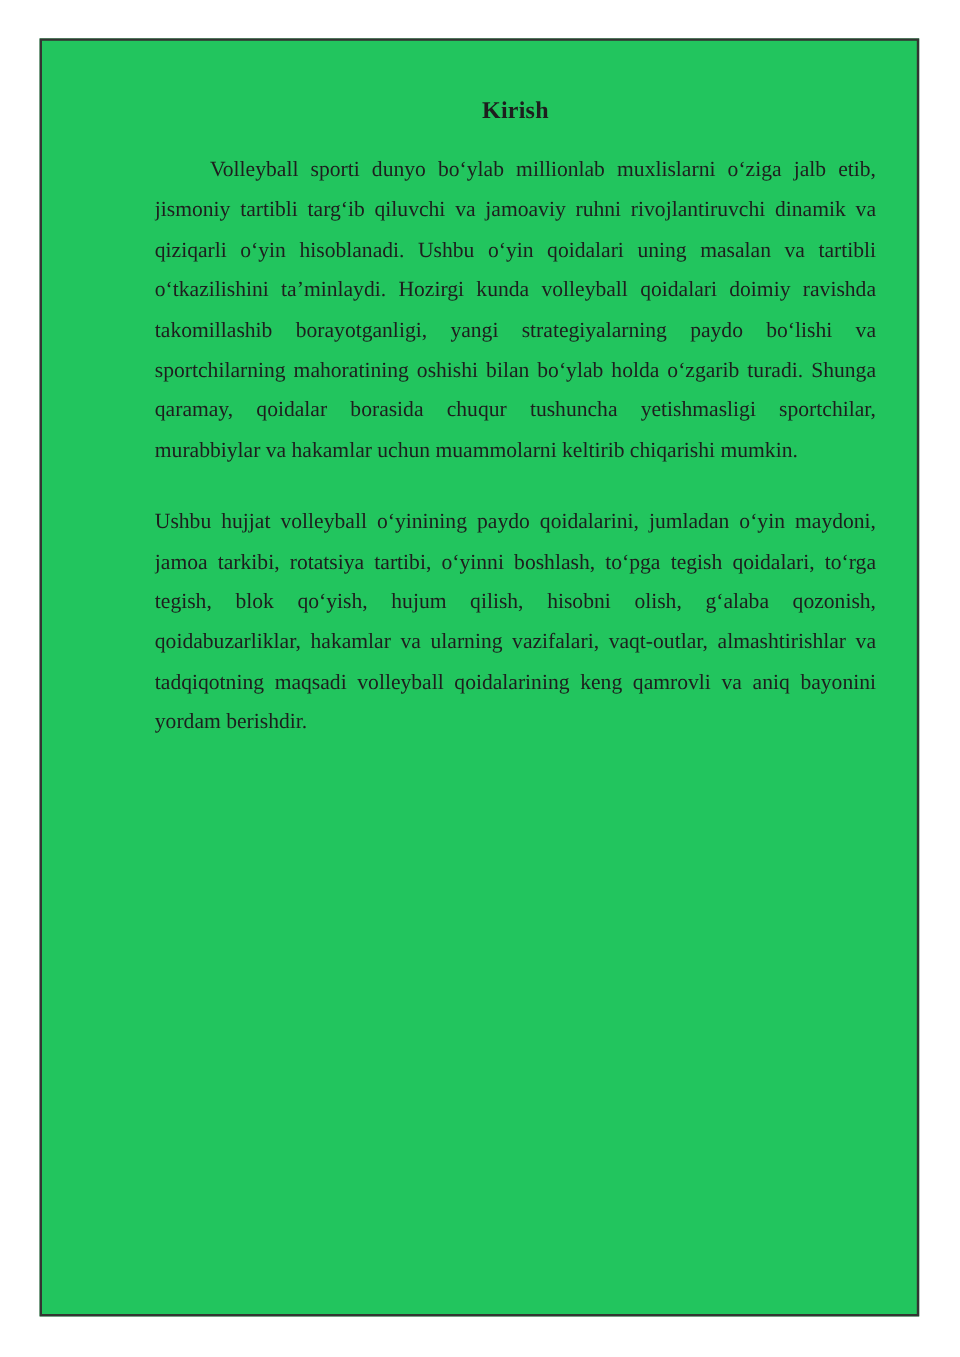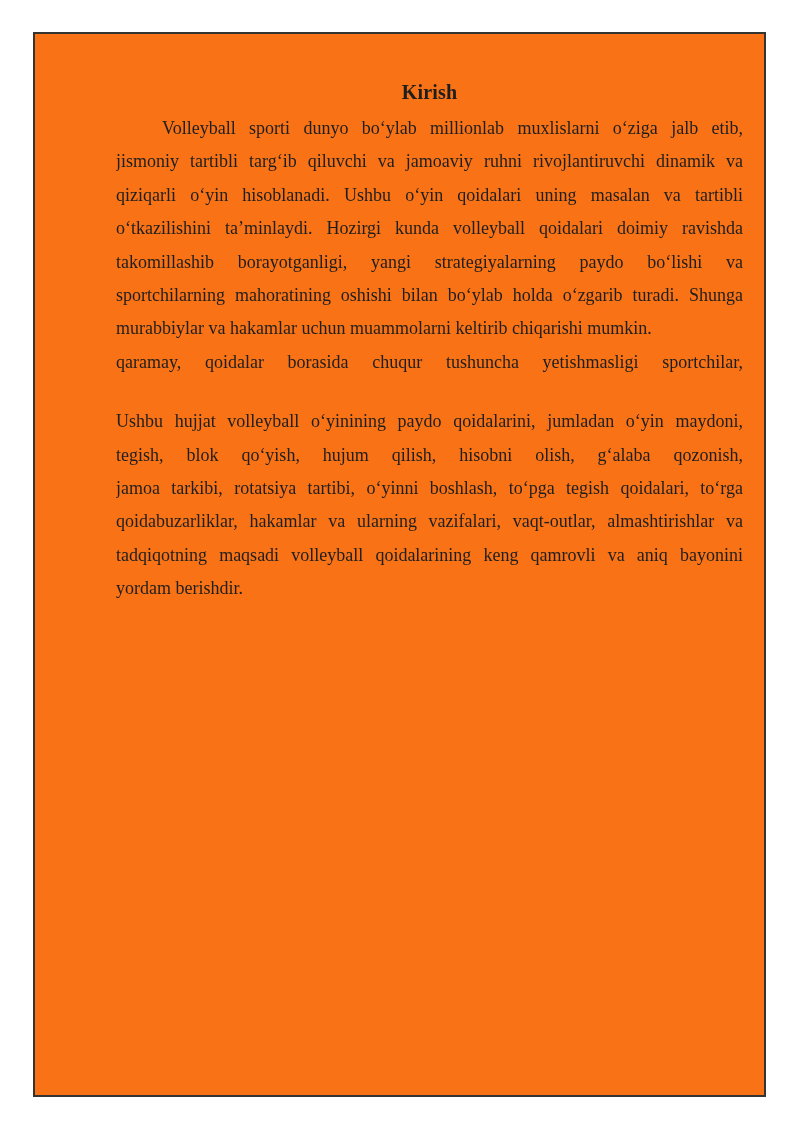--- a/index.html
+++ b/index.html
@@ -15,39 +15,39 @@
     color: #1e1e1e;
     overflow: hidden;
   }
   .page-frame {
     position: absolute;
     left: 33px;
     top: 32px;
     width: 729px;
     height: 1061px;
     border: 2px solid #343432;
-    background: #f97316;
+    background: #22c55e;
     box-sizing: content-box;
   }
   .page-content {
     position: absolute;
     left: 78px;
     right: 18px;
     top: 42px;
   }
   .doc-title {
     font-size: 20px;
     font-weight: bold;
     text-align: center;
     line-height: 33px;
     margin: 0 0 2px 0;
     letter-spacing: 0.2px;
   }
   .paragraph {
-    margin: 3px;
+    margin: 16px;
   }
   .paragraph + .paragraph {
     margin-top: 26px;
   }
   .line {
     font-size: 18px;
     line-height: 33.4px;
     height: 33.4px;
     text-align: justify;
     text-align-last: justify;
@@ -68,26 +68,26 @@
   <div class="page-content">
     <h1 class="doc-title">Kirish</h1>
     <div id="paragraphs">
         <div class="paragraph">
           <div class="line indent">Volleyball sporti dunyo boʻylab millionlab muxlislarni oʻziga jalb etib,</div>
           <div class="line">jismoniy tartibli targʻib qiluvchi va jamoaviy ruhni rivojlantiruvchi dinamik va</div>
           <div class="line">qiziqarli oʻyin hisoblanadi. Ushbu oʻyin qoidalari uning masalan va tartibli</div>
           <div class="line">oʻtkazilishini ta’minlaydi. Hozirgi kunda volleyball qoidalari doimiy ravishda</div>
           <div class="line">takomillashib borayotganligi, yangi strategiyalarning paydo boʻlishi va</div>
           <div class="line">sportchilarning mahoratining oshishi bilan boʻylab holda oʻzgarib turadi. Shunga</div>
+          <div class="line">qaramay, qoidalar borasida chuqur tushuncha yetishmasligi sportchilar,</div>
           <div class="line last">murabbiylar va hakamlar uchun muammolarni keltirib chiqarishi mumkin.</div>
-          <div class="line">qaramay, qoidalar borasida chuqur tushuncha yetishmasligi sportchilar,</div>
         </div>
         <div class="paragraph">
           <div class="line">Ushbu hujjat volleyball oʻyinining paydo qoidalarini, jumladan oʻyin maydoni,</div>
+          <div class="line">jamoa tarkibi, rotatsiya tartibi, oʻyinni boshlash, toʻpga tegish qoidalari, toʻrga</div>
           <div class="line">tegish, blok qoʻyish, hujum qilish, hisobni olish, gʻalaba qozonish,</div>
-          <div class="line">jamoa tarkibi, rotatsiya tartibi, oʻyinni boshlash, toʻpga tegish qoidalari, toʻrga</div>
           <div class="line">qoidabuzarliklar, hakamlar va ularning vazifalari, vaqt-outlar, almashtirishlar va</div>
           <div class="line">tadqiqotning maqsadi volleyball qoidalarining keng qamrovli va aniq bayonini</div>
           <div class="line last">yordam berishdir.</div>
         </div>
       </div>
   </div>
 </div>
 
 </body></html>

